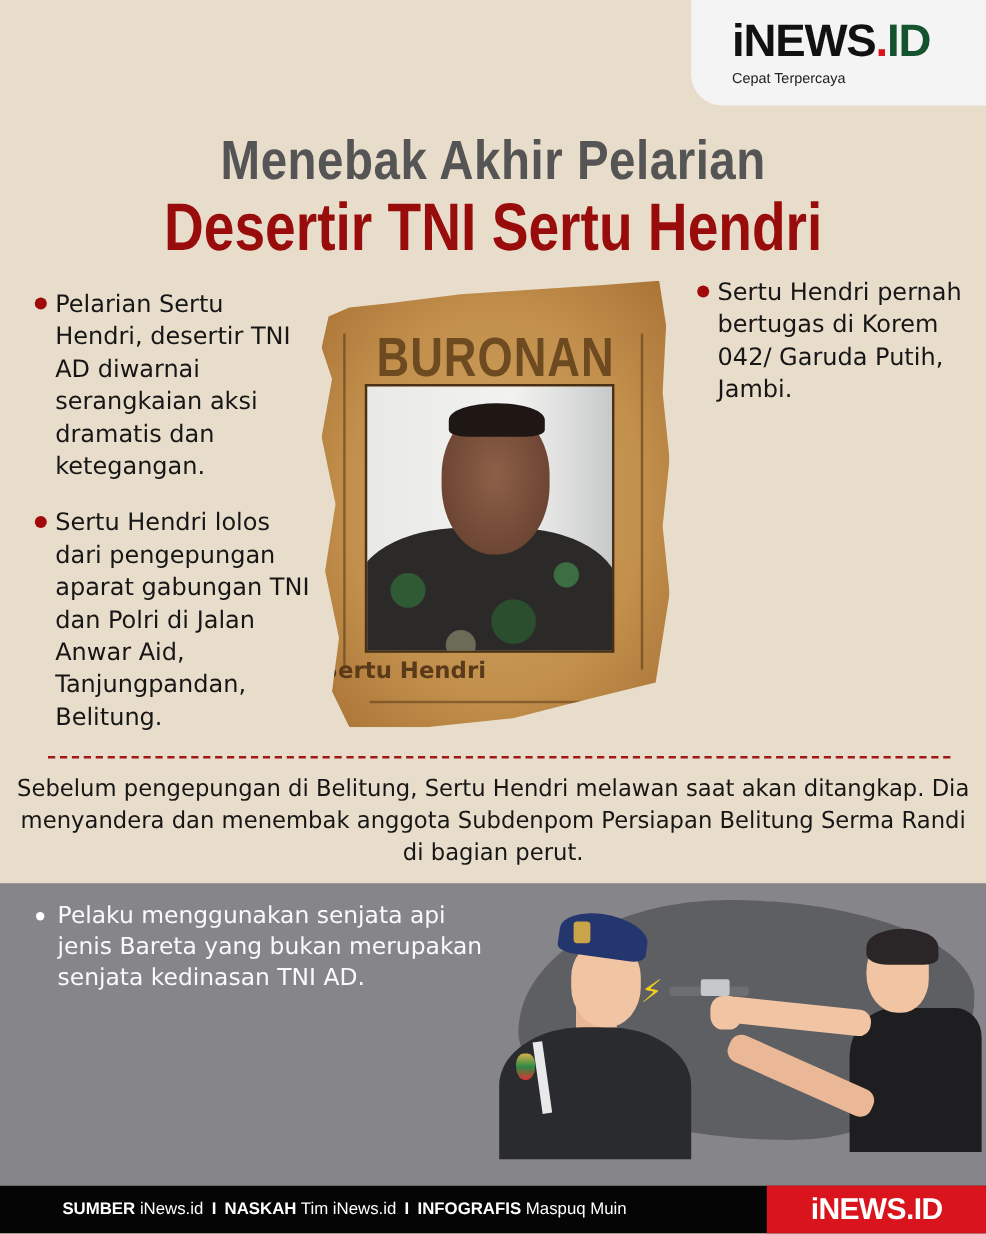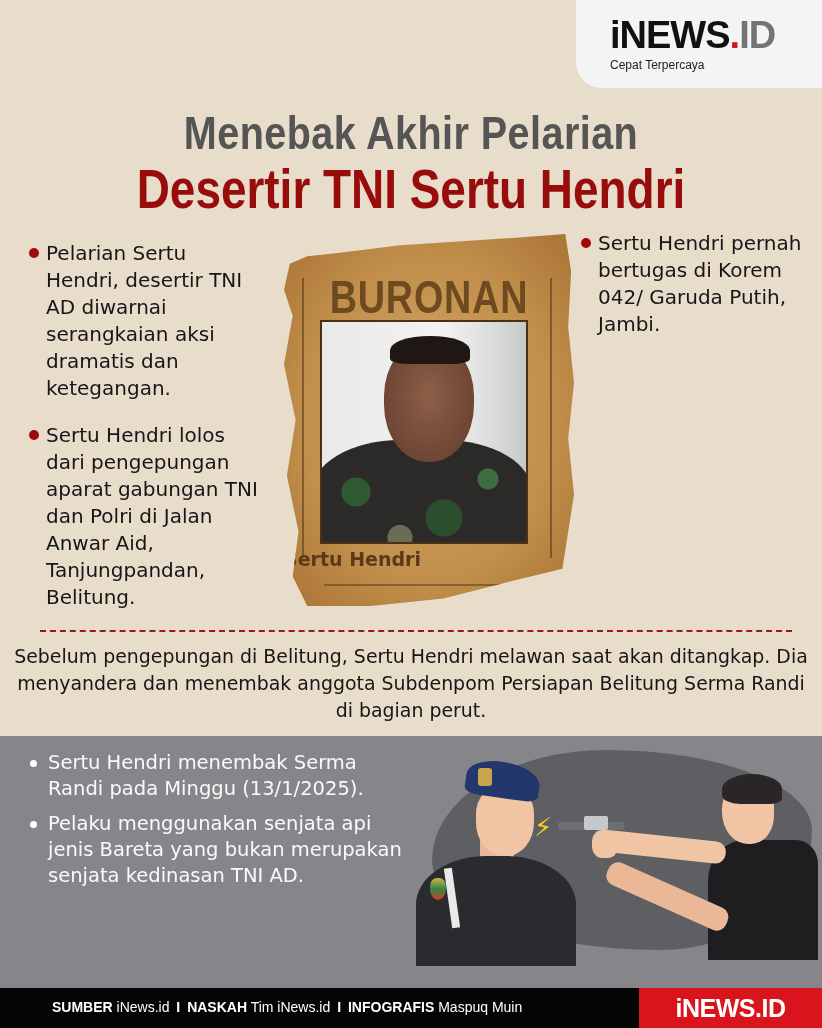--- a/index.html
+++ b/index.html
@@ -17,21 +17,21 @@
     background: #f4f4f4;
     border-bottom-left-radius: 26px;
   }
   .logo-main {
     position: absolute; left: 34px; top: 14px;
     font-family: "Liberation Sans", sans-serif;
     font-weight: bold; font-size: 38px; letter-spacing: -1px;
     color: #111;
   }
   .logo-main .dot { color: #d9141c; }
-  .logo-main .id { color: #737373; }
+  .logo-main .id { color: #14532d; }
   .logo-tag {
     position: absolute; left: 34px; top: 58px;
     font-size: 12px; color: #222;
     font-family: "Liberation Sans", sans-serif;
   }
   
   .title1 {
     position: absolute; top: 106px; left: 0; width: 822px;
     text-align: center;
     font-family: "Liberation Sans", sans-serif;
@@ -55,21 +55,21 @@
     font-size: 20px; line-height: 27px; color: #161616;
     margin-bottom: 20px;
   }
   .bullet::before {
     content: ""; position: absolute; left: 1px; top: 8px;
     width: 10px; height: 10px; border-radius: 50%;
     background: #a00a0a;
   }
   
   .poster {
-    position: absolute; left: 284px; top: 234px;
+    position: absolute; left: 268px; top: 234px;
     width: 290px; height: 372px;
     background: radial-gradient(ellipse at center, #d3a867 0%, #c28f4c 60%, #a87234 100%);
     clip-path: polygon(2% 8%, 8% 6%, 20% 5%, 40% 3%, 60% 2%, 80% 1%, 97% 0%, 99% 10%, 98% 25%, 100% 40%, 98% 55%, 100% 70%, 97% 85%, 96% 90%, 75% 94%, 55% 98%, 30% 100%, 8% 100%, 3% 92%, 5% 80%, 1% 65%, 4% 50%, 0% 35%, 3% 22%, 0% 15%);
     box-shadow: 0 4px 10px rgba(0,0,0,0.3);
   }
   .poster-inner-line {
     position: absolute; top: 44px; bottom: 48px; width: 2px;
     background: #5a3a18; opacity: 0.6;
   }
   .poster-title {
@@ -277,21 +277,20 @@
 
 <div class="col col-right">
   <p class="bullet">Sertu Hendri pernah bertugas di Korem 042/ Garuda Putih, Jambi.</p>
 </div>
 
 <div class="divider"></div>
 <p class="summary">Sebelum pengepungan di Belitung, Sertu Hendri melawan saat akan ditangkap. Dia menyandera dan menembak anggota Subdenpom Persiapan Belitung Serma Randi di bagian perut.</p>
 
 <div class="band">
   <div class="band-list">
-    <p class="band-item">Sertu Hendri menembak Serma Randi pada Minggu (13/1/2025).</p>
     <p class="band-item">Pelaku menggunakan senjata api jenis Bareta yang bukan merupakan senjata kedinasan TNI AD.</p>
   </div>
   <div class="illus">
     <div class="blob"></div>
     <div class="soldier-neck"></div>
     <div class="soldier-body"></div>
     <div class="strap"></div>
     <div class="patch"></div>
     <div class="soldier-face"></div>
     <div class="beret"></div>

